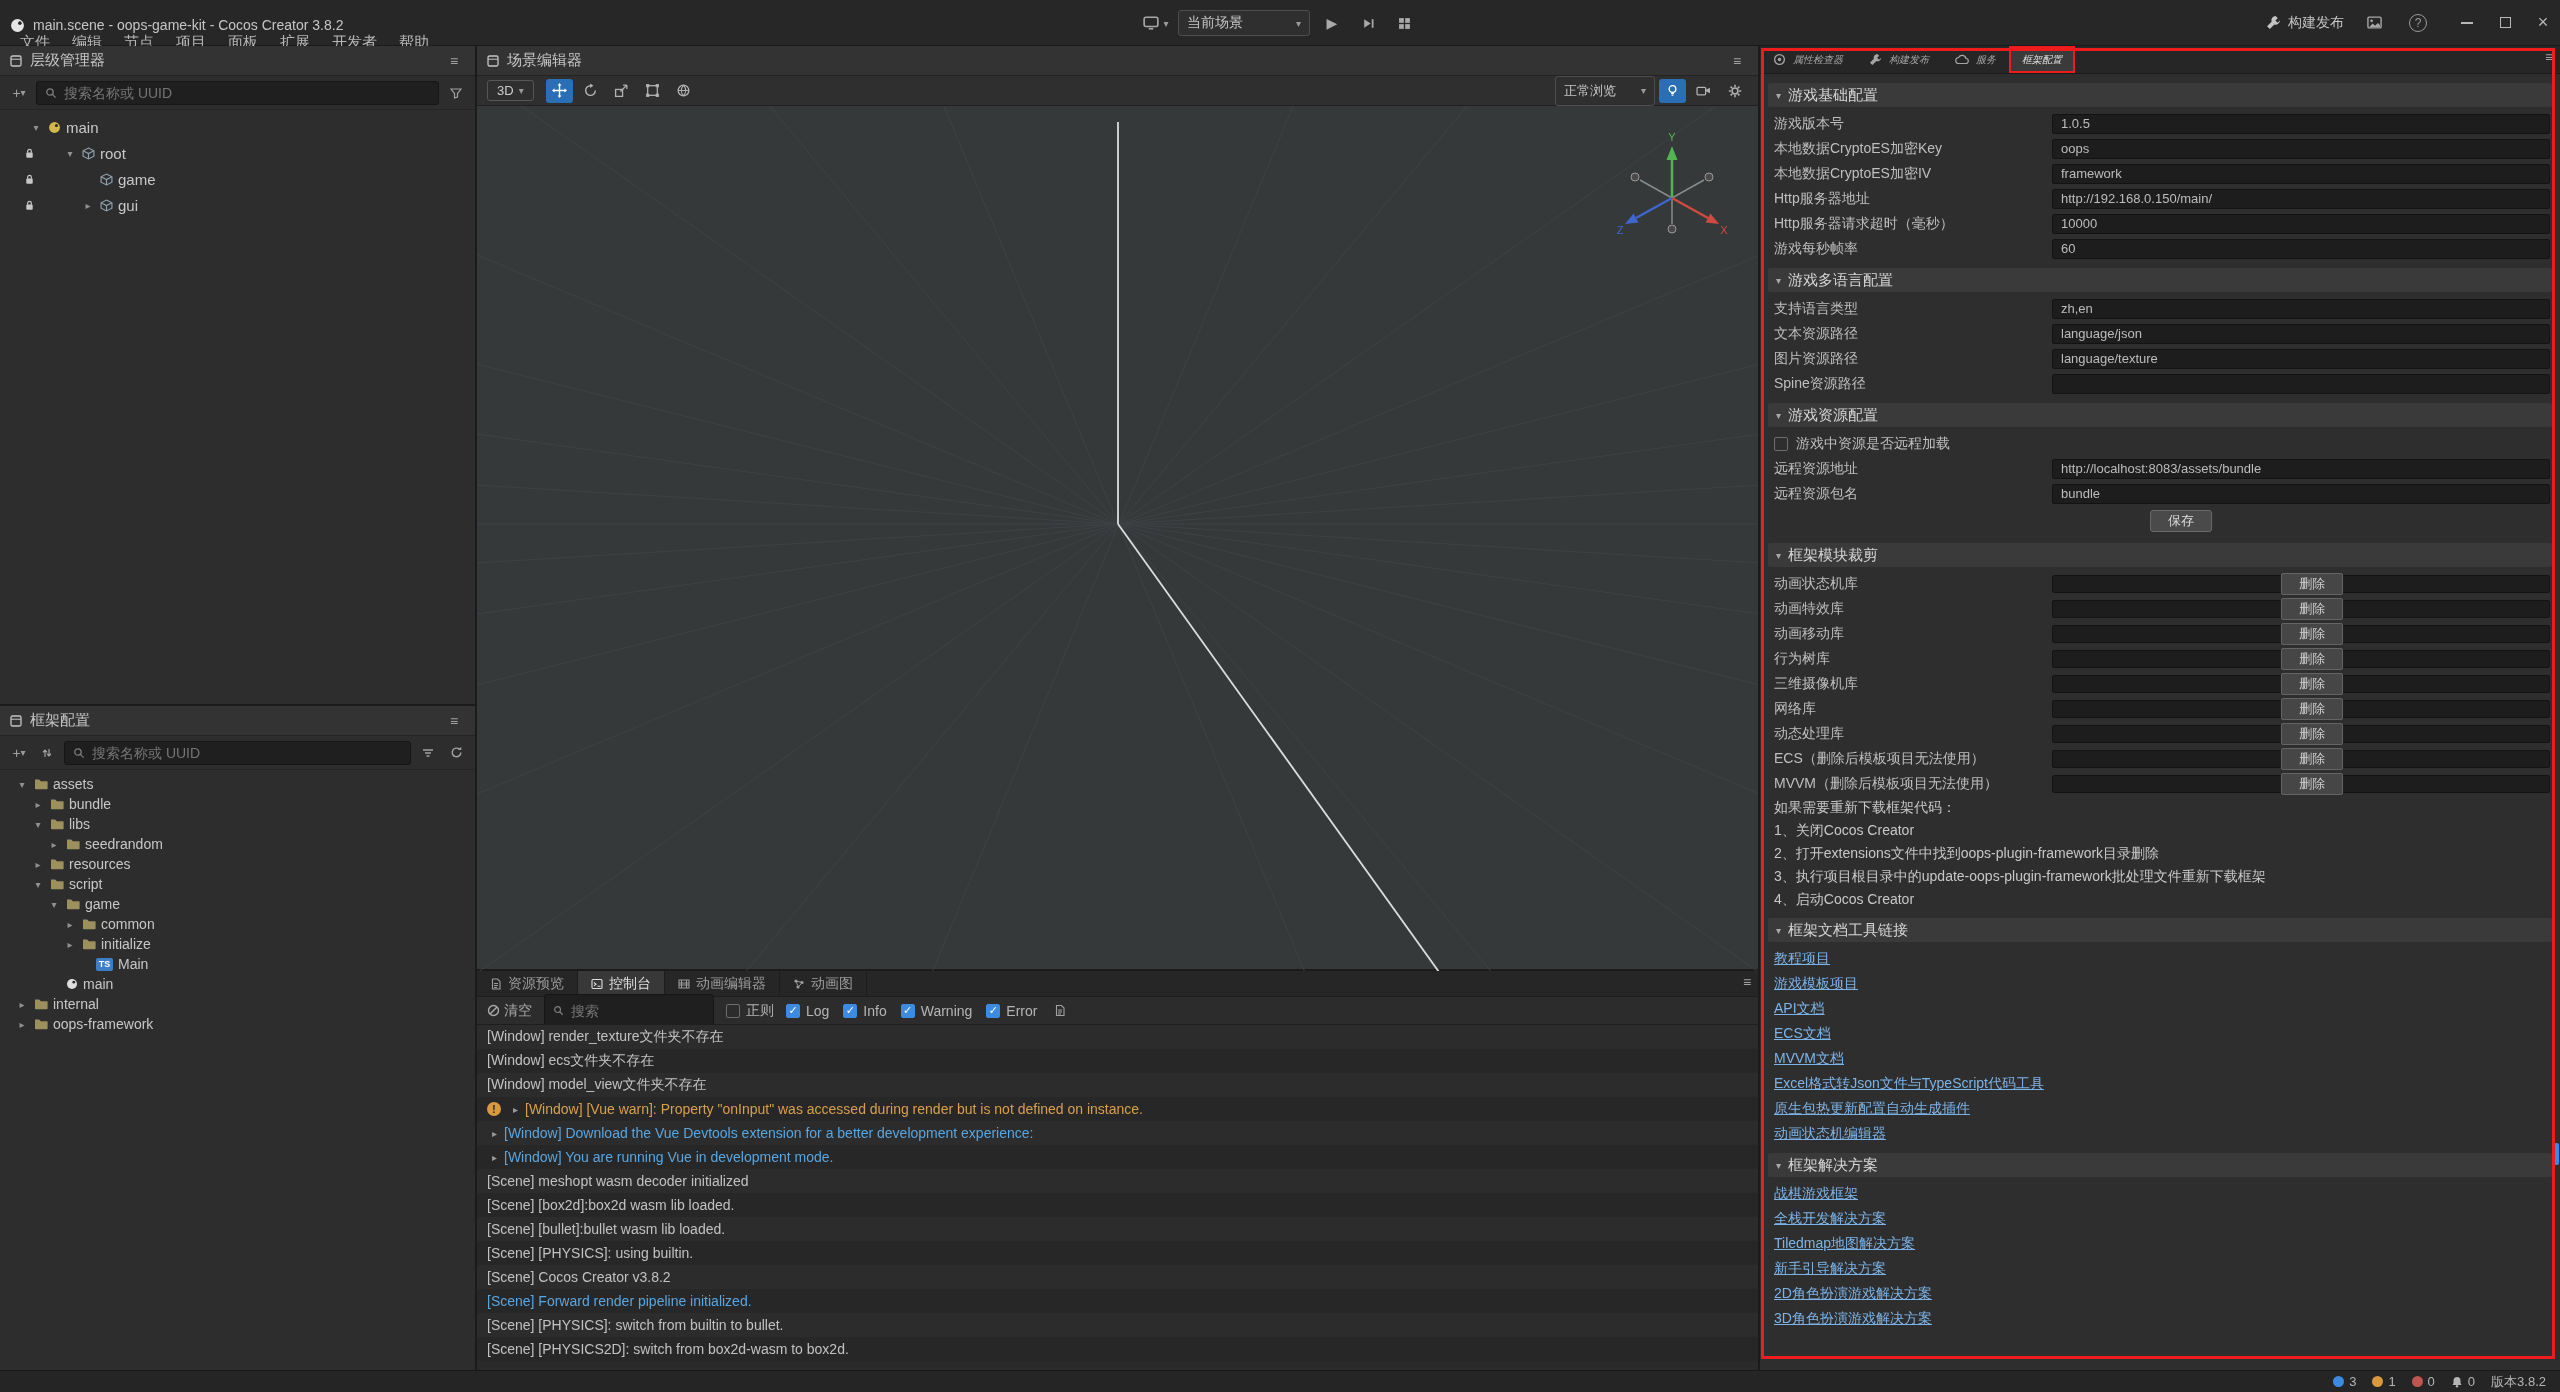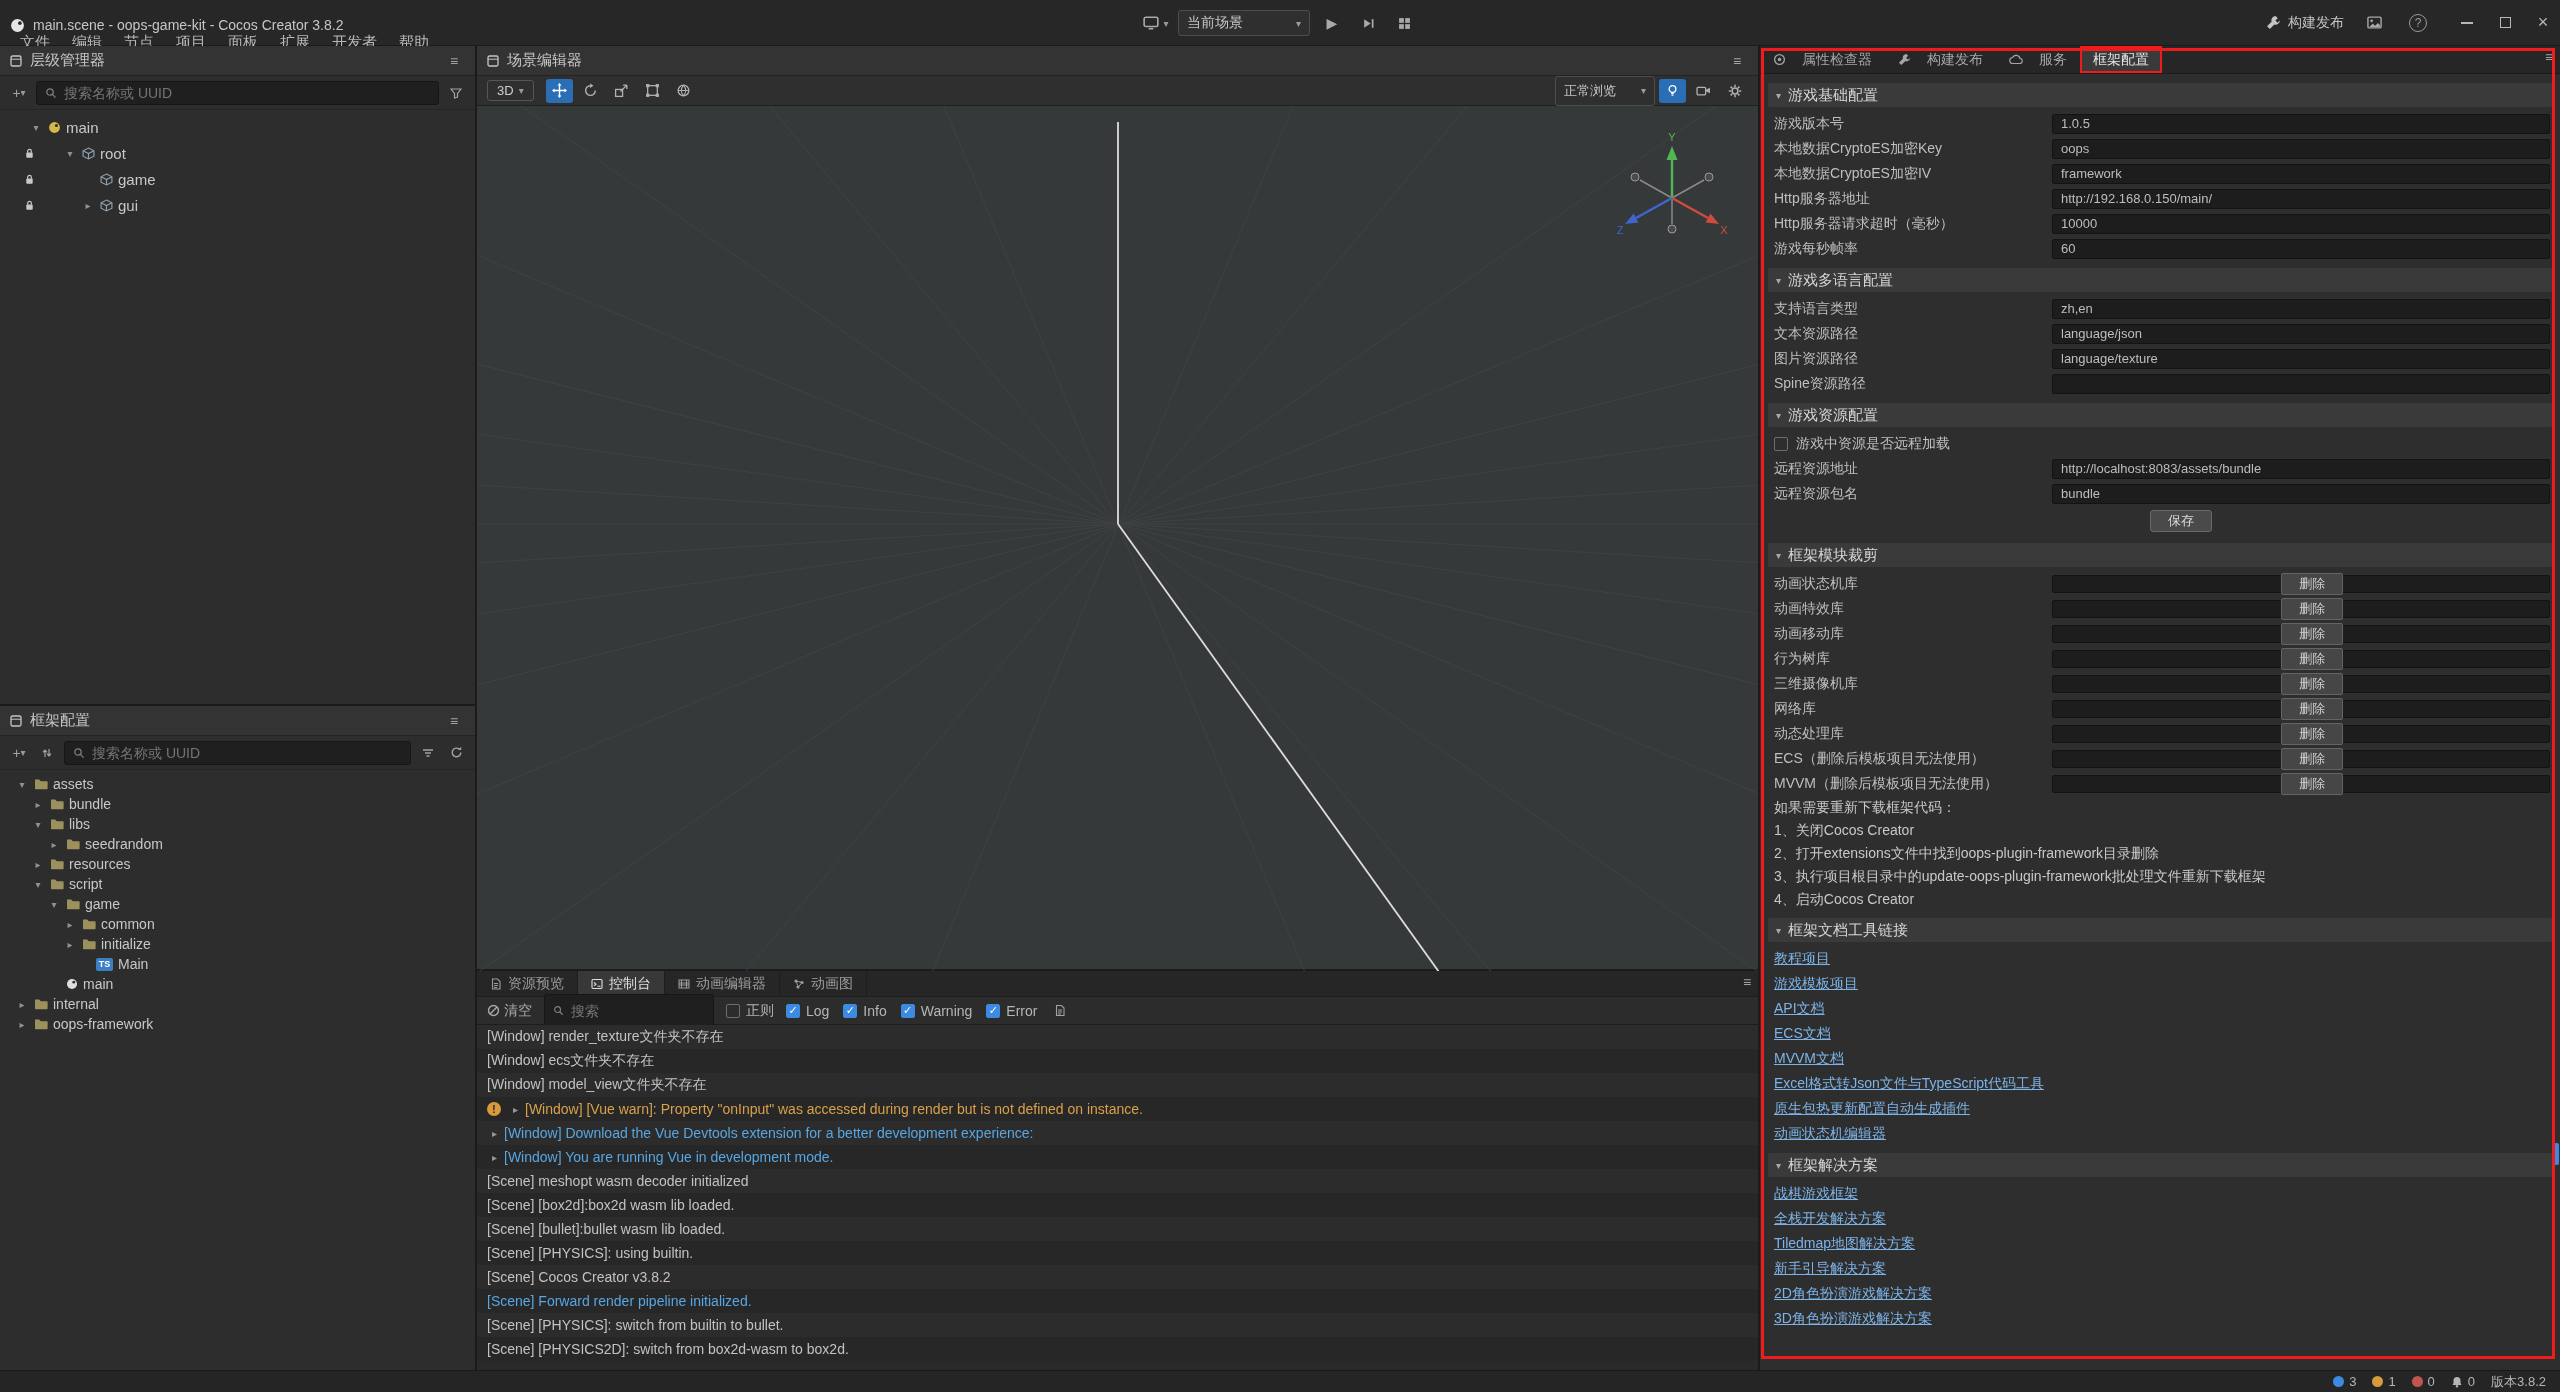--- a/index.html
+++ b/index.html
@@ -77,21 +77,21 @@
 #console-logs{flex:1;overflow:hidden;min-height:0;}
 .log-row{height:24px;display:flex;align-items:center;gap:7px;padding:0 10px;font-size:14px;color:#c2c2c2;background:#2c2c2c;white-space:nowrap;text-align:right;}
 .log-row.odd{background:#272727;}
 .log-row.warning{color:#d8a04c;}
 .log-row.info{color:#58a6e2;}
 .log-arrow{font-size:10px;color:#9a9a9a;width:10px;flex:0 0 10px;}
 .warn-badge{width:14px;height:14px;flex:0 0 14px;border-radius:50%;background:#d89a3c;color:#202020;font-size:10px;font-weight:bold;display:inline-flex;align-items:center;justify-content:center;}
 
 
 #insp-tabs{height:28px;flex:0 0 28px;display:flex;align-items:stretch;background:#262626;border-bottom:1px solid #1b1b1b;}
-.i-tab{display:flex;align-items:center;gap:16px;padding:0 13px;font-size:14px;color:#a5a5a5;}
+.i-tab{display:flex;align-items:center;gap:7px;padding:0 13px;font-size:10px;color:#a5a5a5;font-style:italic;}
 .i-tab.active{background:#3a3a3a;color:#e2e2e2;outline:2px solid #ee1c1c;outline-offset:-2px;}
 #insp-tabs .spacer{flex:1;}
 #insp-content{flex:1;overflow:hidden;padding:2px 8px 0 8px;min-height:0;}
 .sec-header{height:24px;display:flex;align-items:center;gap:7px;background:#3a3a3a;border-radius:2px;padding:0 8px;font-size:15px;color:#d6d6d6;margin:7px 0 4px;}
 .sec-arrow{font-size:10px;color:#a8a8a8;}
 .form-row{height:25px;display:flex;align-items:center;padding-left:6px;}
 .form-label{width:278px;flex:0 0 278px;font-size:14px;color:#bfbfbf;white-space:nowrap;overflow:hidden;}
 .form-value{flex:1;margin-right:2px;position:relative;}
 .form-value input{width:100%;height:20px;background:#1d1d1d;border:1px solid #131313;border-radius:2px;color:#bdbdbd;font-size:13px;padding:0 8px;outline:none;}
 .cb-label{font-size:14px;color:#bfbfbf;margin-left:8px;}

